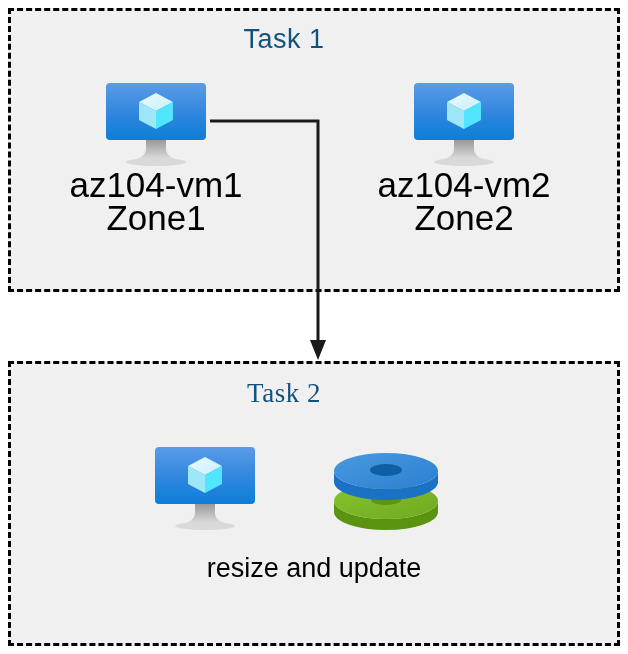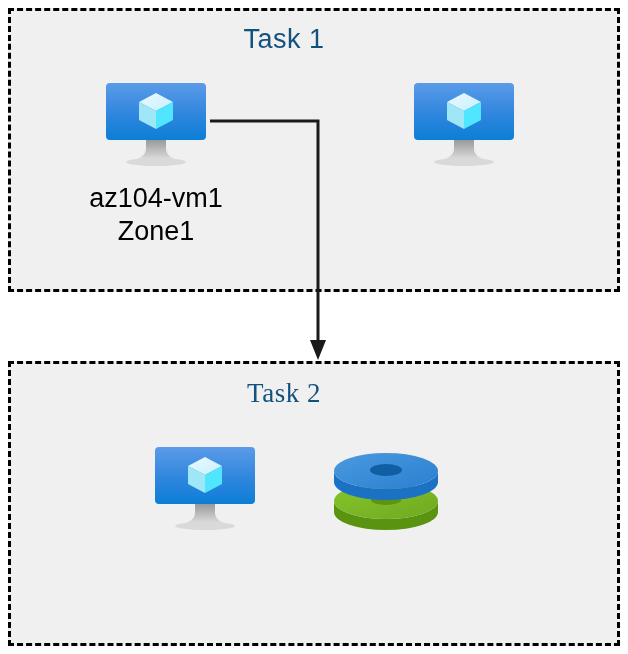--- a/index.html
+++ b/index.html
@@ -66,23 +66,23 @@
   #vm1-node { left: 32px; top: 80px; width: 248px; }
   #vm2-node { left: 340px; top: 80px; width: 248px; }
   #vm3-node { left: 130px; top: 444px; width: 150px; }
 
   .vm-icon {
     display: block;
     margin: 0 auto;
   }
 
   .vm-label {
-    margin-top: 14px;
+    margin-top: 0;
     color: #000000;
-    font-size: 27px;
+    font-size: 35px;
     line-height: 33px;
     white-space: pre-line;
   }
 
   
   #disks-node {
     position: absolute;
     left: 330px;
     top: 443px;
     width: 118px;
@@ -172,20 +172,22 @@
       </defs>
       <path d="M44 57 h20 v12 c0 7 9 11 18 13 H26 c9 -2 18 -6 18 -13 z" fill="url(#stndG2)"></path>
       <ellipse cx="54" cy="82" rx="30" ry="4" fill="#d9d9d9"></ellipse>
       <rect x="4" y="3" width="100" height="57" rx="4" ry="4" fill="url(#scrG2)"></rect>
       <g transform="translate(54,31)">
         <path d="M0 -18 L17 -9 L0 0 L-17 -9 Z" fill="url(#cubeTop2)"></path>
         <path d="M-17 -9 L0 0 L0 18 L-17 9 Z" fill="#9fe7f7"></path>
         <path d="M17 -9 L0 0 L0 18 L17 9 Z" fill="#50e6ff"></path>
       </g>
     </svg>
+    <div class="vm-label">az104-vm2
+Zone2</div>
   </div>
 
   <svg id="connector">
     <path d="M210 121 H318 V342" fill="none" stroke="#1a1a1a" stroke-width="3"></path>
     <path d="M318 360 L310 340 L326 340 Z" fill="#1a1a1a"></path>
   </svg>
 
   <div id="task2-box" class="task-box"></div>
 
   <div id="task2-title" class="task-title">Task 2</div>
@@ -234,14 +236,15 @@
       <path d="M4 58 a52 18 0 0 0 104 0 v11 a52 18 0 0 1 -104 0 z" fill="#5a9310"></path>
       <ellipse cx="56" cy="58" rx="52" ry="18" fill="url(#dGreenTop)"></ellipse>
       <ellipse cx="56" cy="57" rx="15" ry="5" fill="#5d9412"></ellipse>
 
       <path d="M4 28 a52 18 0 0 0 104 0 v11 a52 18 0 0 1 -104 0 z" fill="#1b72c4"></path>
       <ellipse cx="56" cy="28" rx="52" ry="18" fill="url(#dBlueTop)"></ellipse>
       <ellipse cx="56" cy="27" rx="16" ry="6" fill="#105ea3"></ellipse>
     </svg>
   </div>
 
+  <div id="task2-caption">resize and update</div>
 
 </div>
 
 </body></html>

